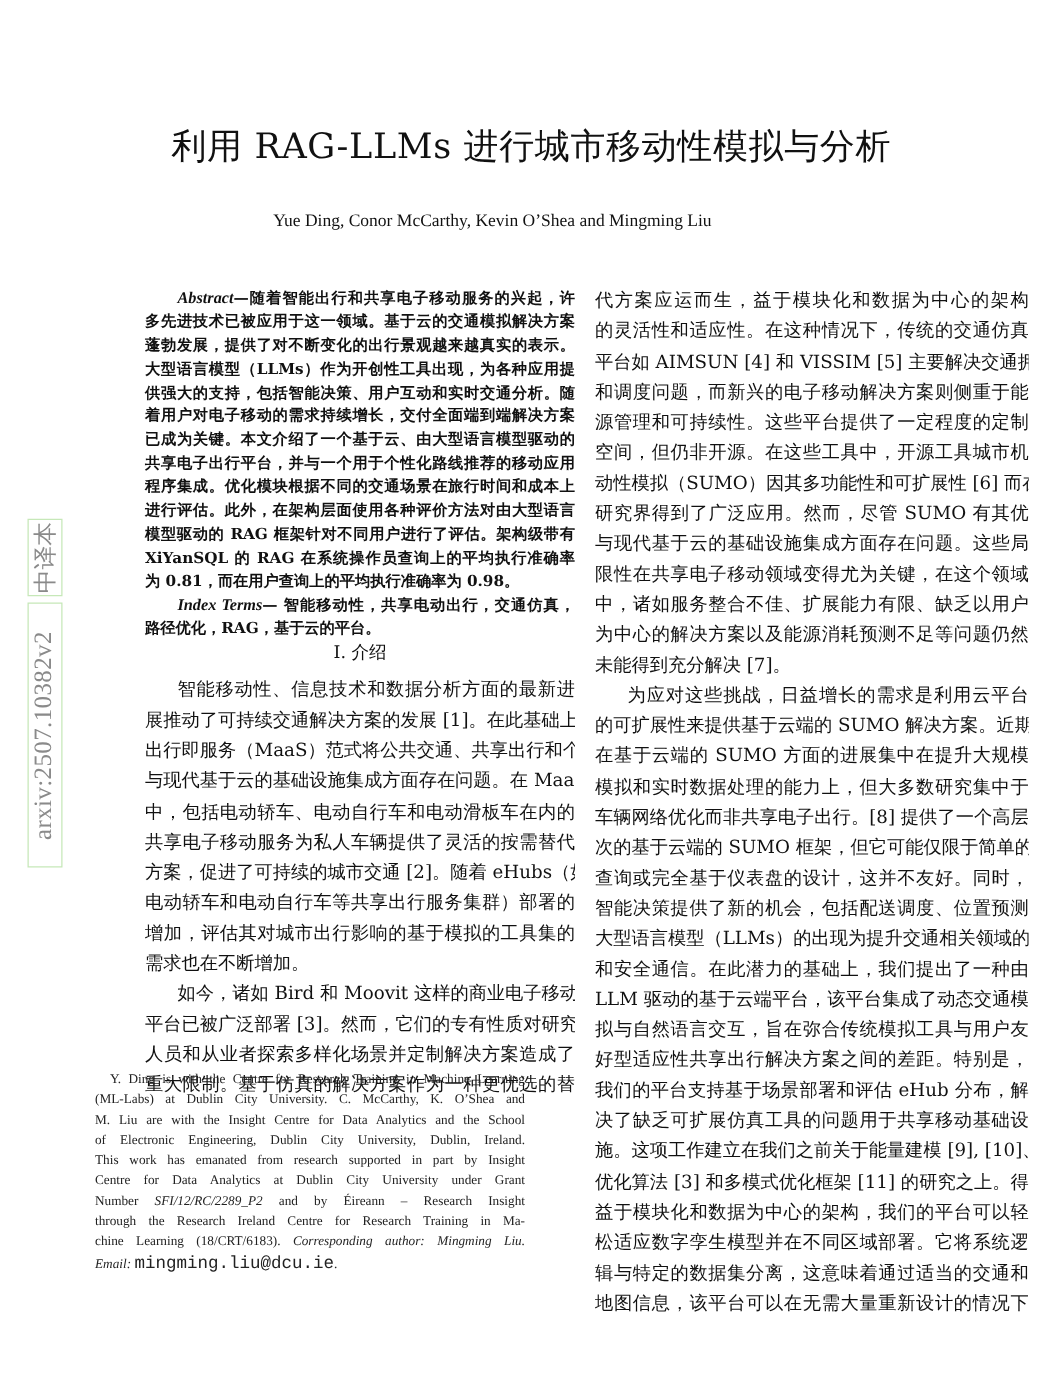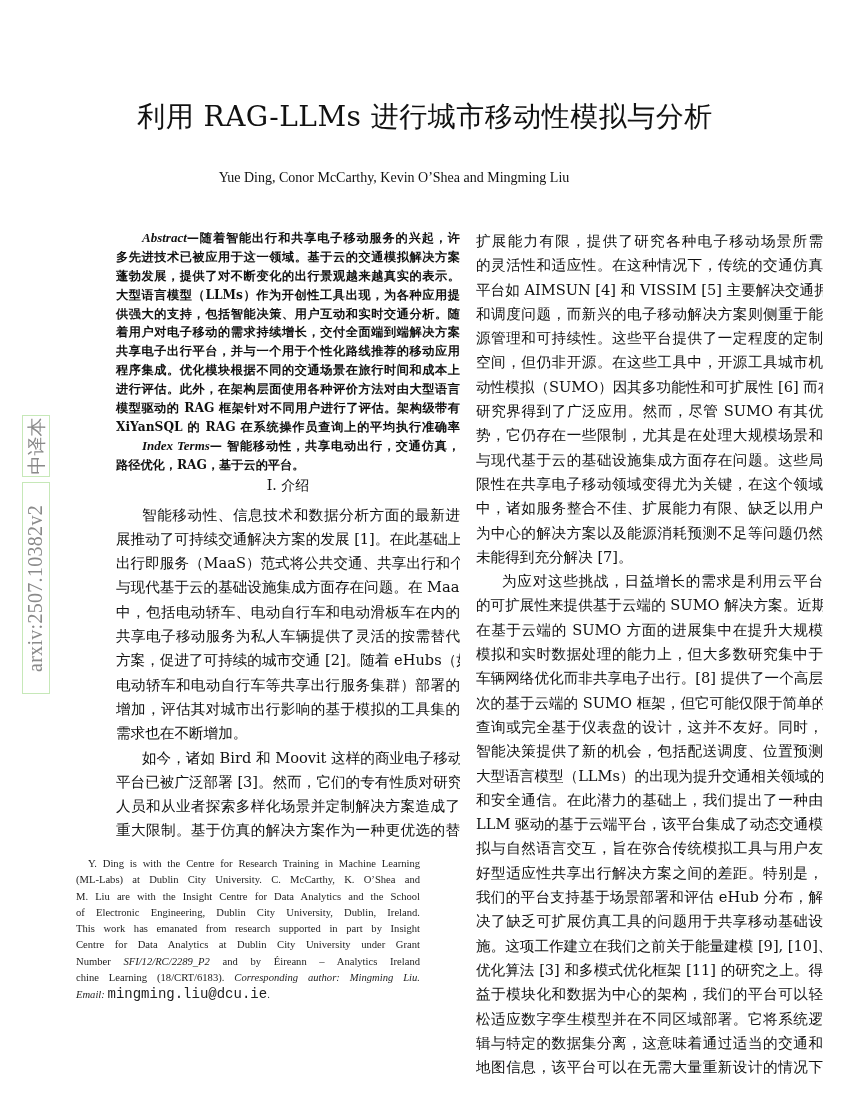--- a/index.html
+++ b/index.html
@@ -164,25 +164,27 @@
 <div class="authors">Yue Ding, Conor McCarthy, Kevin O’Shea and Mingming Liu</div>
 
 <div class="col col-left">
   <div class="abstract">
     <span class="abs-line indent"><span class="kw">Abstract</span><span>—随着智能出行和共享电子移动服务的兴起，许</span></span>
     <span class="abs-line">多先进技术已被应用于这一领域。基于云的交通模拟解决方案</span>
     <span class="abs-line">蓬勃发展，提供了对不断变化的出行景观越来越真实的表示。</span>
     <span class="abs-line">大型语言模型（LLMs）作为开创性工具出现，为各种应用提</span>
     <span class="abs-line">供强大的支持，包括智能决策、用户互动和实时交通分析。随</span>
     <span class="abs-line">着用户对电子移动的需求持续增长，交付全面端到端解决方案</span>
+    <span class="abs-line">已成为关键。本文介绍了一个基于云、由大型语言模型驱动的</span>
     <span class="abs-line">共享电子出行平台，并与一个用于个性化路线推荐的移动应用</span>
     <span class="abs-line">程序集成。优化模块根据不同的交通场景在旅行时间和成本上</span>
     <span class="abs-line">进行评估。此外，在架构层面使用各种评价方法对由大型语言</span>
     <span class="abs-line">模型驱动的 RAG 框架针对不同用户进行了评估。架构级带有</span>
     <span class="abs-line">XiYanSQL 的 RAG 在系统操作员查询上的平均执行准确率</span>
+    <span class="abs-line last">为 0.81，而在用户查询上的平均执行准确率为 0.98。</span>
     <span class="abs-line indent"><span class="kw">Index Terms</span><span>— 智能移动性，共享电动出行，交通仿真，</span></span>
     <span class="abs-line last">路径优化，RAG，基于云的平台。</span>
   </div>
 
   <div class="section-heading">I. 介绍</div>
 
   <div class="body-text" style="margin-top:6px;">
     <span class="line indent">智能移动性、信息技术和数据分析方面的最新进</span>
     <span class="line">展推动了可持续交通解决方案的发展 [1]。在此基础上，</span>
     <span class="line">出行即服务（MaaS）范式将公共交通、共享出行和个</span>
@@ -203,36 +205,36 @@
   </div>
 </div>
 
 <div class="footnote">
   <span class="fn-line first">Y. Ding is with the Centre for Research Training in Machine Learning</span>
   <span class="fn-line">(ML-Labs) at Dublin City University. C. McCarthy, K. O’Shea and</span>
   <span class="fn-line">M. Liu are with the Insight Centre for Data Analytics and the School</span>
   <span class="fn-line">of Electronic Engineering, Dublin City University, Dublin, Ireland.</span>
   <span class="fn-line">This work has emanated from research supported in part by Insight</span>
   <span class="fn-line">Centre for Data Analytics at Dublin City University under Grant</span>
-  <span class="fn-line"><span>Number </span><span class="it">SFI/12/RC/2289_P2</span><span> and by Éireann – Analytics Ireland</span></span>
+  <span class="fn-line"><span>Number </span><span class="it">SFI/12/RC/2289_P2</span><span> and by Éireann – Research Insight</span></span>
+  <span class="fn-line">through the Research Ireland Centre for Research Training in Ma-</span>
   <span class="fn-line"><span>chine Learning (18/CRT/6183). </span><span class="it">Corresponding author: Mingming Liu.</span></span>
   <span class="fn-line last"><span class="it">Email:</span> <span class="mono">mingming.liu@dcu.ie</span><span>.</span></span>
 </div>
 
 <div class="col col-right">
   <div class="body-text">
-    <span class="line">扩展能力有限，提供了研究各种电子移动场景所需</span>
+    <span class="line">代方案应运而生，益于模块化和数据为中心的架构</span>
     <span class="line">的灵活性和适应性。在这种情况下，传统的交通仿真</span>
     <span class="line">平台如 AIMSUN [4] 和 VISSIM [5] 主要解决交通拥堵</span>
     <span class="line">和调度问题，而新兴的电子移动解决方案则侧重于能</span>
     <span class="line">源管理和可持续性。这些平台提供了一定程度的定制</span>
     <span class="line">空间，但仍非开源。在这些工具中，开源工具城市机</span>
     <span class="line">动性模拟（SUMO）因其多功能性和可扩展性 [6] 而在</span>
     <span class="line">研究界得到了广泛应用。然而，尽管 SUMO 有其优</span>
-    <span class="line">势，它仍存在一些限制，尤其是在处理大规模场景和</span>
     <span class="line">与现代基于云的基础设施集成方面存在问题。这些局</span>
     <span class="line">限性在共享电子移动领域变得尤为关键，在这个领域</span>
     <span class="line">中，诸如服务整合不佳、扩展能力有限、缺乏以用户</span>
     <span class="line">为中心的解决方案以及能源消耗预测不足等问题仍然</span>
     <span class="line last">未能得到充分解决 [7]。</span>
   </div>
   <div class="body-text">
     <span class="line indent">为应对这些挑战，日益增长的需求是利用云平台</span>
     <span class="line">的可扩展性来提供基于云端的 SUMO 解决方案。近期</span>
     <span class="line">在基于云端的 SUMO 方面的进展集中在提升大规模</span>

